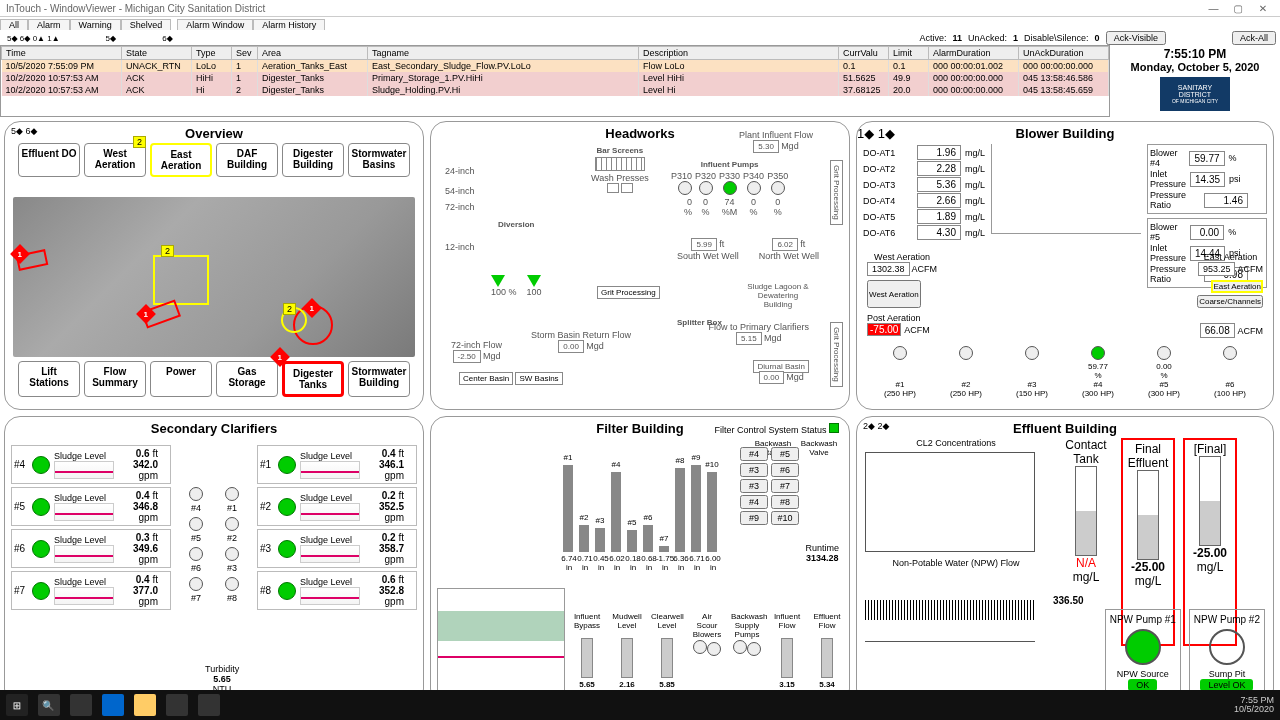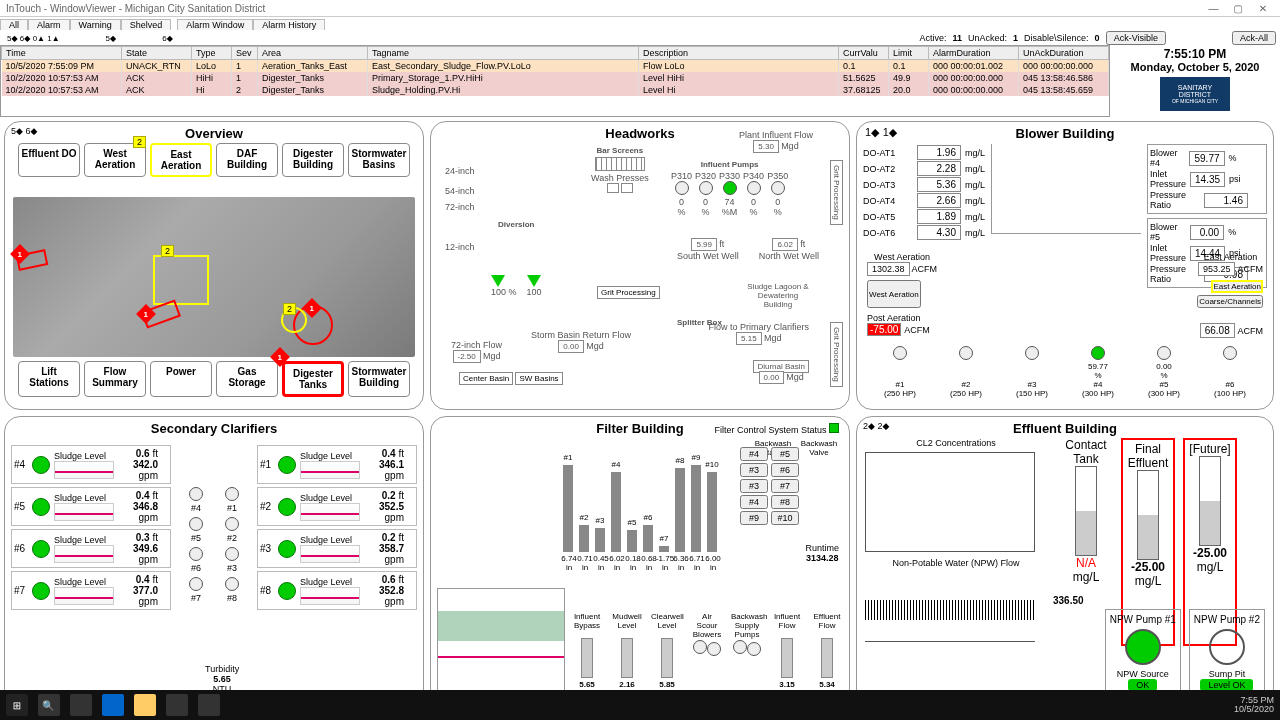--- a/index.html
+++ b/index.html
@@ -274,21 +274,21 @@
       <div style="border:1px solid #888;width:50px;height:14px;margin:2px auto;background:repeating-linear-gradient(90deg,#888,#888 1px,transparent 1px,transparent 5px)"></div>
       <div class="lbl">Wash Presses</div>
       <div style="display:flex;gap:2px;justify-content:center">
             <div style="border:1px solid #888;width:12px;height:10px"></div>
             <div style="border:1px solid #888;width:12px;height:10px"></div>
           </div>
     </div>
     <div style="position:absolute;left:240px;top:38px;text-align:center">
       <b>Influent Pumps</b>
       <div id="hw-pumps" style="display:flex;gap:3px;margin-top:2px">
-            <div style="text-align: center;"><div class="lbl">P310</div><div class="pump off"></div><div class="lbl">0<br>%</div></div>
+            <div style="text-align: right;"><div class="lbl">P310</div><div class="pump off"></div><div class="lbl">0<br>%</div></div>
             <div style="text-align: center;"><div class="lbl">P320</div><div class="pump off"></div><div class="lbl">0<br>%</div></div>
             <div style="text-align: center;"><div class="lbl">P330</div><div class="pump on"></div><div class="lbl">74<br>%M</div></div>
             <div style="text-align: center;"><div class="lbl">P340</div><div class="pump off"></div><div class="lbl">0<br>%</div></div>
             <div style="text-align: center;"><div class="lbl">P350</div><div class="pump off"></div><div class="lbl">0<br>%</div></div>
           </div>
     </div>
     <div style="position:absolute;left:246px;top:116px;display:flex;gap:20px">
       <div style="text-align:center"><span class="vbox">5.99</span> <span class="lbl">ft</span><div class="lbl">South Wet Well</div></div>
       <div style="text-align:center"><span class="vbox">6.02</span> <span class="lbl">ft</span><div class="lbl">North Wet Well</div></div>
     </div>
@@ -337,21 +337,21 @@
     <div style="position:absolute;left:28px;top:250px">
       <button class="box" style="font-size:8px">Center Basin</button>
       <button class="box" style="font-size:8px">SW Basins</button>
     </div>
     <div style="position:absolute;right:6px;top:38px;writing-mode:vertical-rl;border:1px solid #888;padding:4px 1px;font-size:8px">Grit Processing</div>
     <div style="position:absolute;right:6px;top:200px;writing-mode:vertical-rl;border:1px solid #888;padding:4px 1px;font-size:8px">Grit Processing</div>
   </div>
 </div>
 
 <div class="panel">
-  <div style="position:absolute;left:8px;top:4px;font-size:11px">1◆ 1◆</div>
+  <div style="position:absolute;left:0;top:4px;font-size:13px">1◆ 1◆</div>
   <h2>Blower Building</h2>
   <div class="blower-left" id="do-list">
         <div class="valpair">
           <span class="lbl">DO-AT1</span>
           <span class="vbox">1.96</span>
           <span class="lbl">mg/L</span>
         </div>
         <div class="valpair">
           <span class="lbl">DO-AT2</span>
           <span class="vbox">2.28</span>
@@ -646,21 +646,21 @@
         <div style="color:#f00">N/A</div>
         <div>mg/L</div>
       </div>
       <div style="text-align:center;width:54px;border:2px solid #f00;padding:2px">
         <div>Final Effluent</div>
         <div class="tank"></div>
         <b>-25.00</b>
         <div>mg/L</div>
       </div>
       <div style="text-align:center;width:54px;border:2px solid #f00;padding:2px">
-        <div>[Future]</div>
+        <div>[Final]</div>
         <div class="tank"></div>
         <b>-25.00</b>
         <div>mg/L</div>
       </div>
     </div>
   </div>
   <div style="position:absolute;left:196px;top:178px;font-size:10px"><b>336.50</b></div>
   <div style="position:absolute;right:8px;bottom:8px;display:flex;gap:8px">
     <div class="npw-pump-box">
       <div>NPW Pump #1</div>

